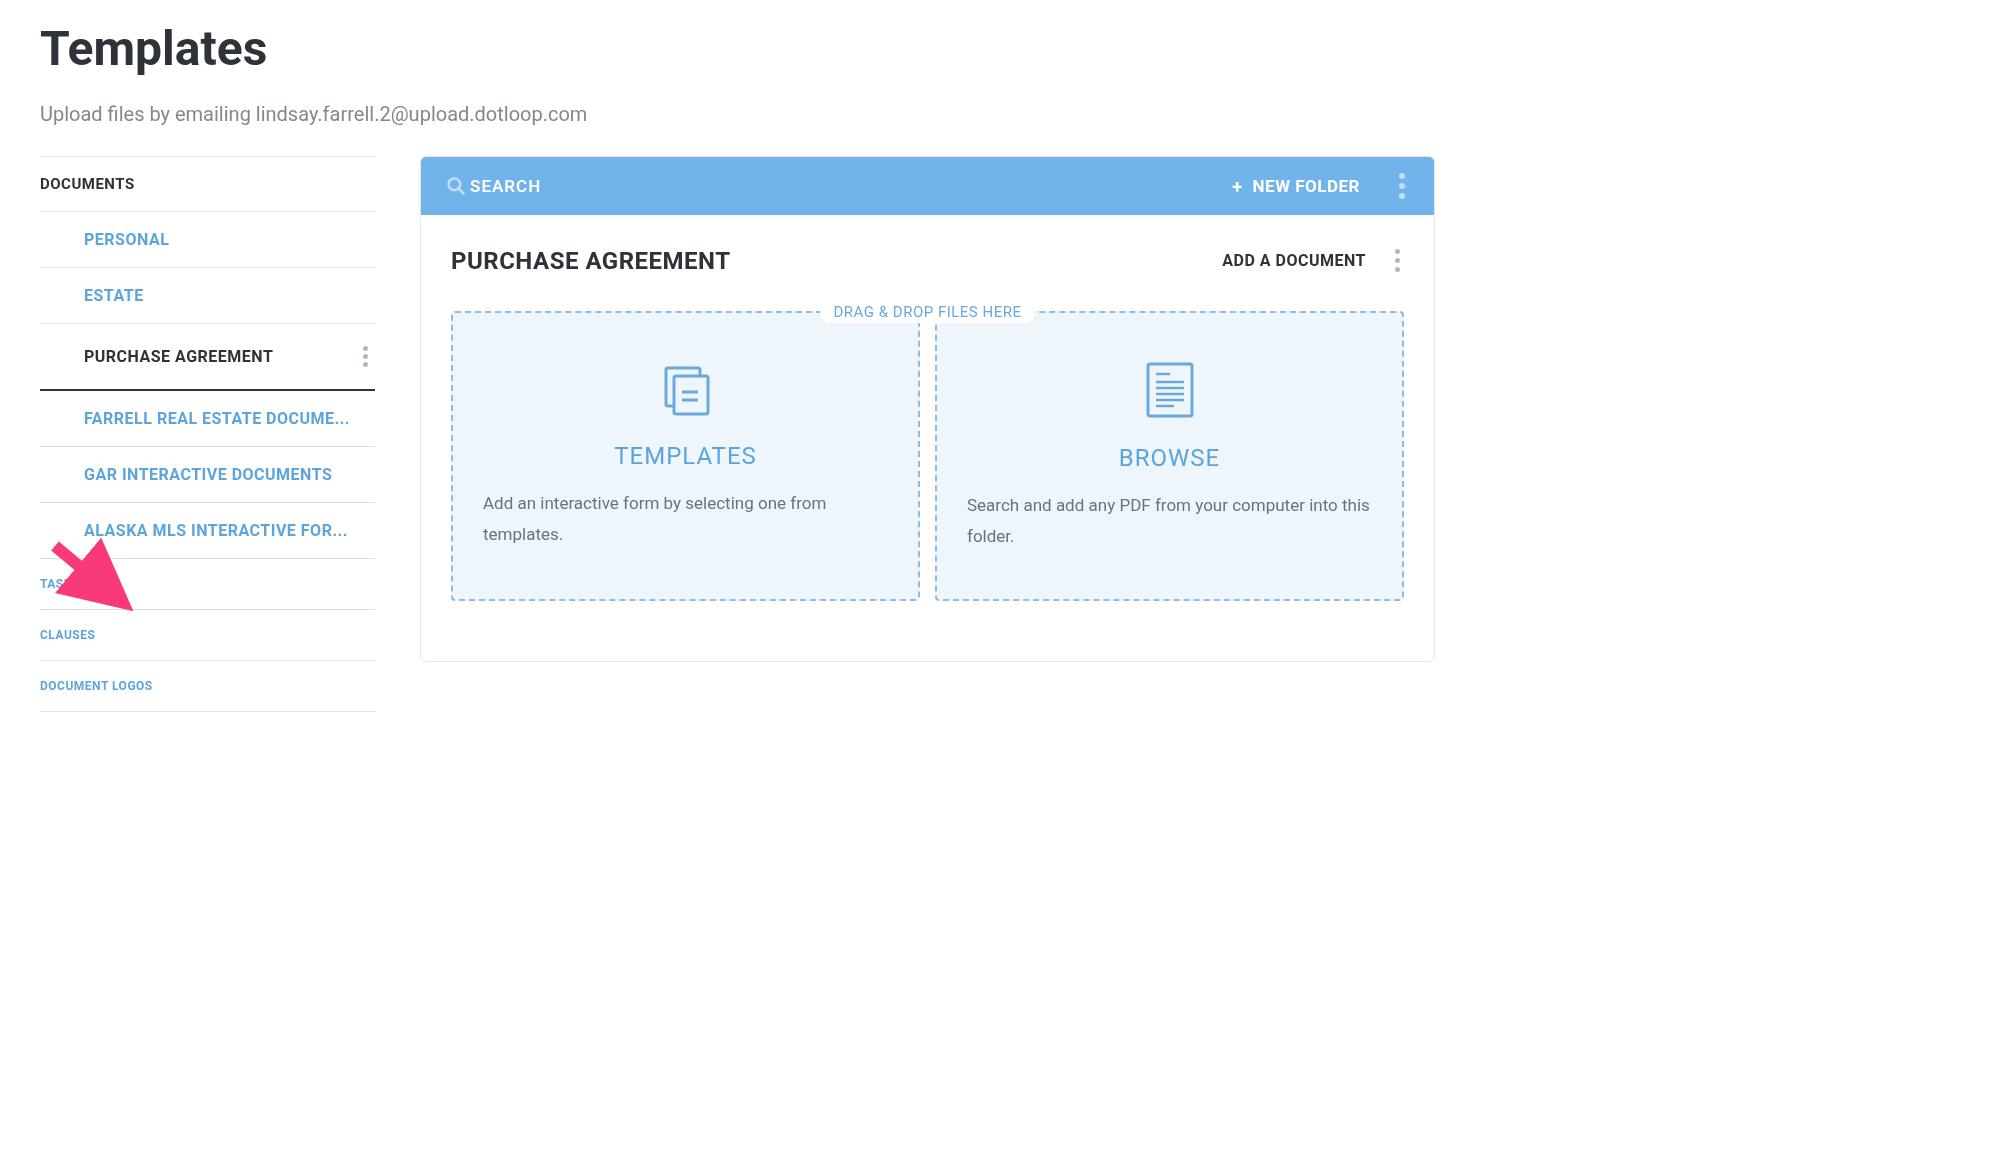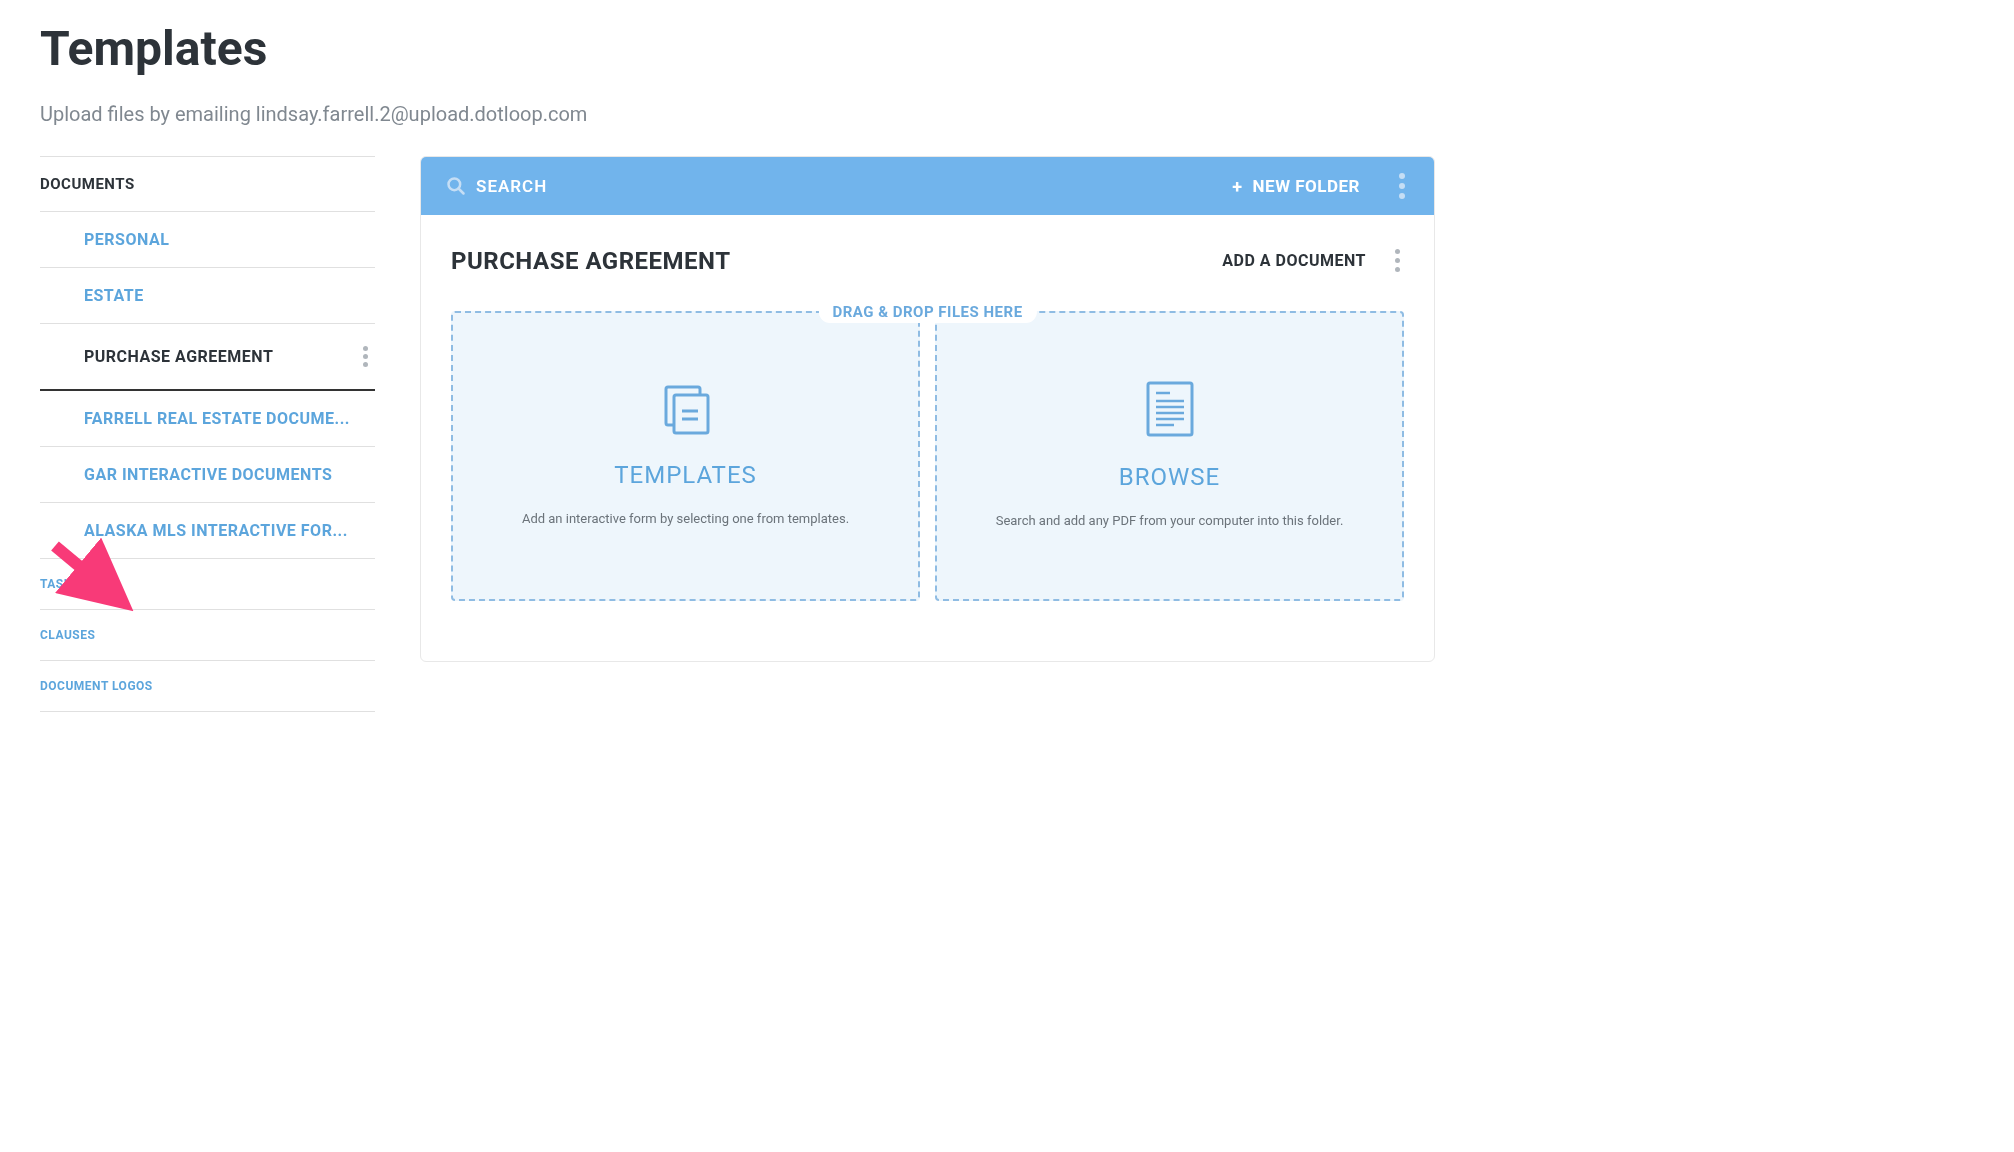--- a/index.html
+++ b/index.html
@@ -103,21 +103,21 @@
       background: #71b4ec;
       color: #fff;
       display: flex;
       align-items: center;
       padding: 14px 25px;
       height: 58px;
     }
     .search-wrap {
       display: flex;
       align-items: center;
-      gap: 10px;
+      gap: 4px;
       flex: 1;
       text-align: right;
     }
     .search-icon {
       width: 20px;
       height: 20px;
     }
     .search-label {
       font-size: 17px;
       font-weight: 600;
@@ -200,21 +200,21 @@
       position: relative;
     }
     .dragdrop-label {
       position: absolute;
       top: -10px;
       left: 50%;
       transform: translateX(-50%);
       background: #fff;
       padding: 2px 14px;
       font-size: 15px;
-      font-weight: 700;
+      font-weight: 400;
       letter-spacing: 0.5px;
       color: #6aa9dd;
       border-radius: 14px;
       z-index: 2;
     }
     .dropzones {
       display: flex;
       gap: 15px;
     }
     .dropzone {
@@ -234,23 +234,23 @@
       margin-bottom: 20px;
     }
     .dropzone-title {
       font-size: 24px;
       font-weight: 400;
       letter-spacing: 1px;
       color: #5ca5dc;
       margin-bottom: 18px;
     }
     .dropzone-desc {
-      font-size: 13px;
+      font-size: 17px;
       color: #6b737a;
-      text-align: right;
+      text-align: left;
       line-height: 1.8;
     }
     .arrow-annotation {
       position: absolute;
       left: 5px;
       top: 380px;
       pointer-events: none;
       z-index: 10;
     }
     .content-wrap {

